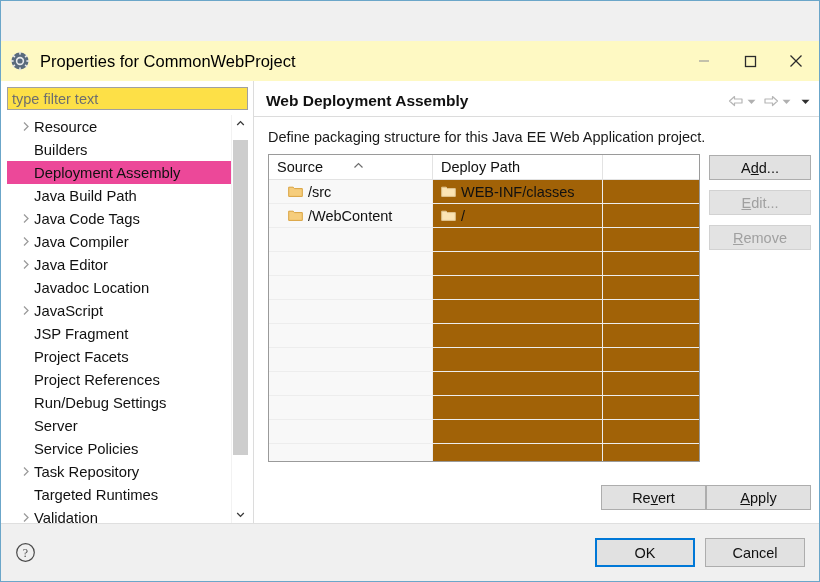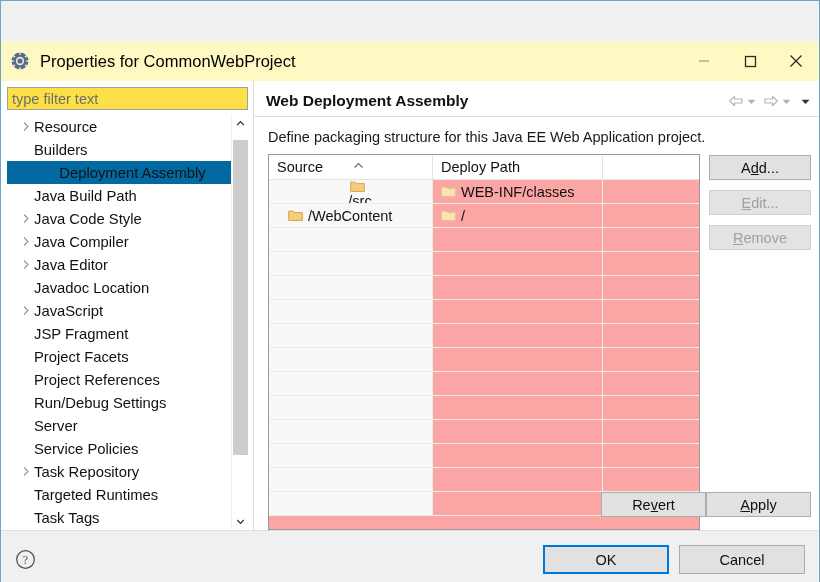--- a/index.html
+++ b/index.html
@@ -67,21 +67,21 @@
   }
   #tree { position: absolute; inset: 0 17px 0 0; }
   .tree-item {
     height: 23px;
     display: flex; align-items: center;
     font-size: 14.8px; color: #111111;
     padding-left: 10px;
     white-space: nowrap;
     cursor: default;
   }
-  .tree-item.selected { background: #0369a1; justify-content: center; }
+  .tree-item.selected { background: #ec4899; }
   .twisty {
     width: 17px; flex: 0 0 17px;
     display: flex; align-items: center; justify-content: center;
   }
   .twisty svg { display: block; }
 
   
   #tree-scroll {
     position: absolute; right: 0; top: 0; bottom: 0;
     width: 17px; background: #ffffff;
@@ -128,23 +128,23 @@
     font-size: 14.5px; color: #1a1a1a;
     padding: 12px 0 9px 14px;
     white-space: nowrap;
   }
 
   #content-row { flex: 1 1 auto; display: flex; padding: 0 8px 0 14px; }
 
   
   #table {
     width: 432px; flex: 0 0 432px;
-    height: 376px;
+    height: 308px;
     border: 1px solid #9a9a9a;
-    background: #fca5a5;
+    background: #a16207;
     display: flex; flex-direction: column;
     overflow: hidden;
   }
   #thead {
     height: 25px; flex: 0 0 25px;
     display: flex; background: #ffffff;
     border-bottom: 1px solid #e3e3e3;
   }
   .th {
     display: flex; align-items: center;
@@ -204,21 +204,21 @@
   #bottombar {
     height: 58px; flex: 0 0 58px;
     background: #f0f0f0;
     border-top: 1px solid #dfdfdf;
     display: flex; align-items: center;
     padding: 0 14px 0 14px;
     position: relative;
   }
   #help-icon { width: 21px; height: 21px; display: flex; }
   #bottombtns { margin-left: auto; display: flex; gap: 10px; }
-  #bottombtns .btn { width: 126px; height: 29px; font-size: 14.5px; text-align: right; }
+  #bottombtns .btn { width: 100px; height: 29px; font-size: 14.5px; text-align: right; }
   #ok-button { border: 2px solid #0078d7 !important; }
 </style>
 </head>
 <body>
 
 <div id="dialog">
 
   <div id="titlebar">
     <span id="app-icon">
       <svg width="20" height="20" viewBox="0 0 20 20">
@@ -287,21 +287,21 @@
             <div class="tree-item">
               <span class="twisty"></span>
               <span>Java Build Path</span>
             </div>
             <div class="tree-item">
               <span class="twisty">
                 <svg width="8" height="11" viewBox="0 0 8 11">
                   <polyline points="2,1.5 6,5.5 2,9.5" fill="none" stroke="#9b9b9b" stroke-width="1.3"></polyline>
                 </svg>
               </span>
-              <span>Java Code Style</span>
+              <span>Java Code Tags</span>
             </div>
             <div class="tree-item">
               <span class="twisty">
                 <svg width="8" height="11" viewBox="0 0 8 11">
                   <polyline points="2,1.5 6,5.5 2,9.5" fill="none" stroke="#9b9b9b" stroke-width="1.3"></polyline>
                 </svg>
               </span>
               <span>Java Compiler</span>
             </div>
             <div class="tree-item">
@@ -352,24 +352,20 @@
               <span class="twisty">
                 <svg width="8" height="11" viewBox="0 0 8 11">
                   <polyline points="2,1.5 6,5.5 2,9.5" fill="none" stroke="#9b9b9b" stroke-width="1.3"></polyline>
                 </svg>
               </span>
               <span>Task Repository</span>
             </div>
             <div class="tree-item">
               <span class="twisty"></span>
               <span>Targeted Runtimes</span>
-            </div>
-            <div class="tree-item">
-              <span class="twisty"></span>
-              <span>Task Tags</span>
             </div>
             <div class="tree-item">
               <span class="twisty">
                 <svg width="8" height="11" viewBox="0 0 8 11">
                   <polyline points="2,1.5 6,5.5 2,9.5" fill="none" stroke="#9b9b9b" stroke-width="1.3"></polyline>
                 </svg>
               </span>
               <span>Validation</span>
             </div>
           </div>
@@ -439,21 +435,21 @@
                 </svg>
               </span>
             </div>
             <div class="th col2">
               <span>Deploy Path</span>
             </div>
             <div class="th col3"></div>
           </div>
           <div id="tbody">
               <div class="trow">
-                <div class="td c1 col1" style="padding-left: 19px; flex-direction: column;">
+                <div class="td c1 col1" style="padding-left: 19px;">
                   <span class="folder">
                     <svg width="15" height="13" viewBox="0 0 15 13">
                       <path d="M0.7 2.2 L5.2 2.2 L6.4 3.6 L14.3 3.6 L14.3 11.4 L0.7 11.4 Z" fill="#f6cd7c" stroke="#d9a33f" stroke-width="1"></path>
                     </svg>
                   </span>
                   <span>/src</span>
                 </div>
                 <div class="td col2">
                   <span class="folder">
                     <svg width="15" height="13" viewBox="0 0 15 13">

